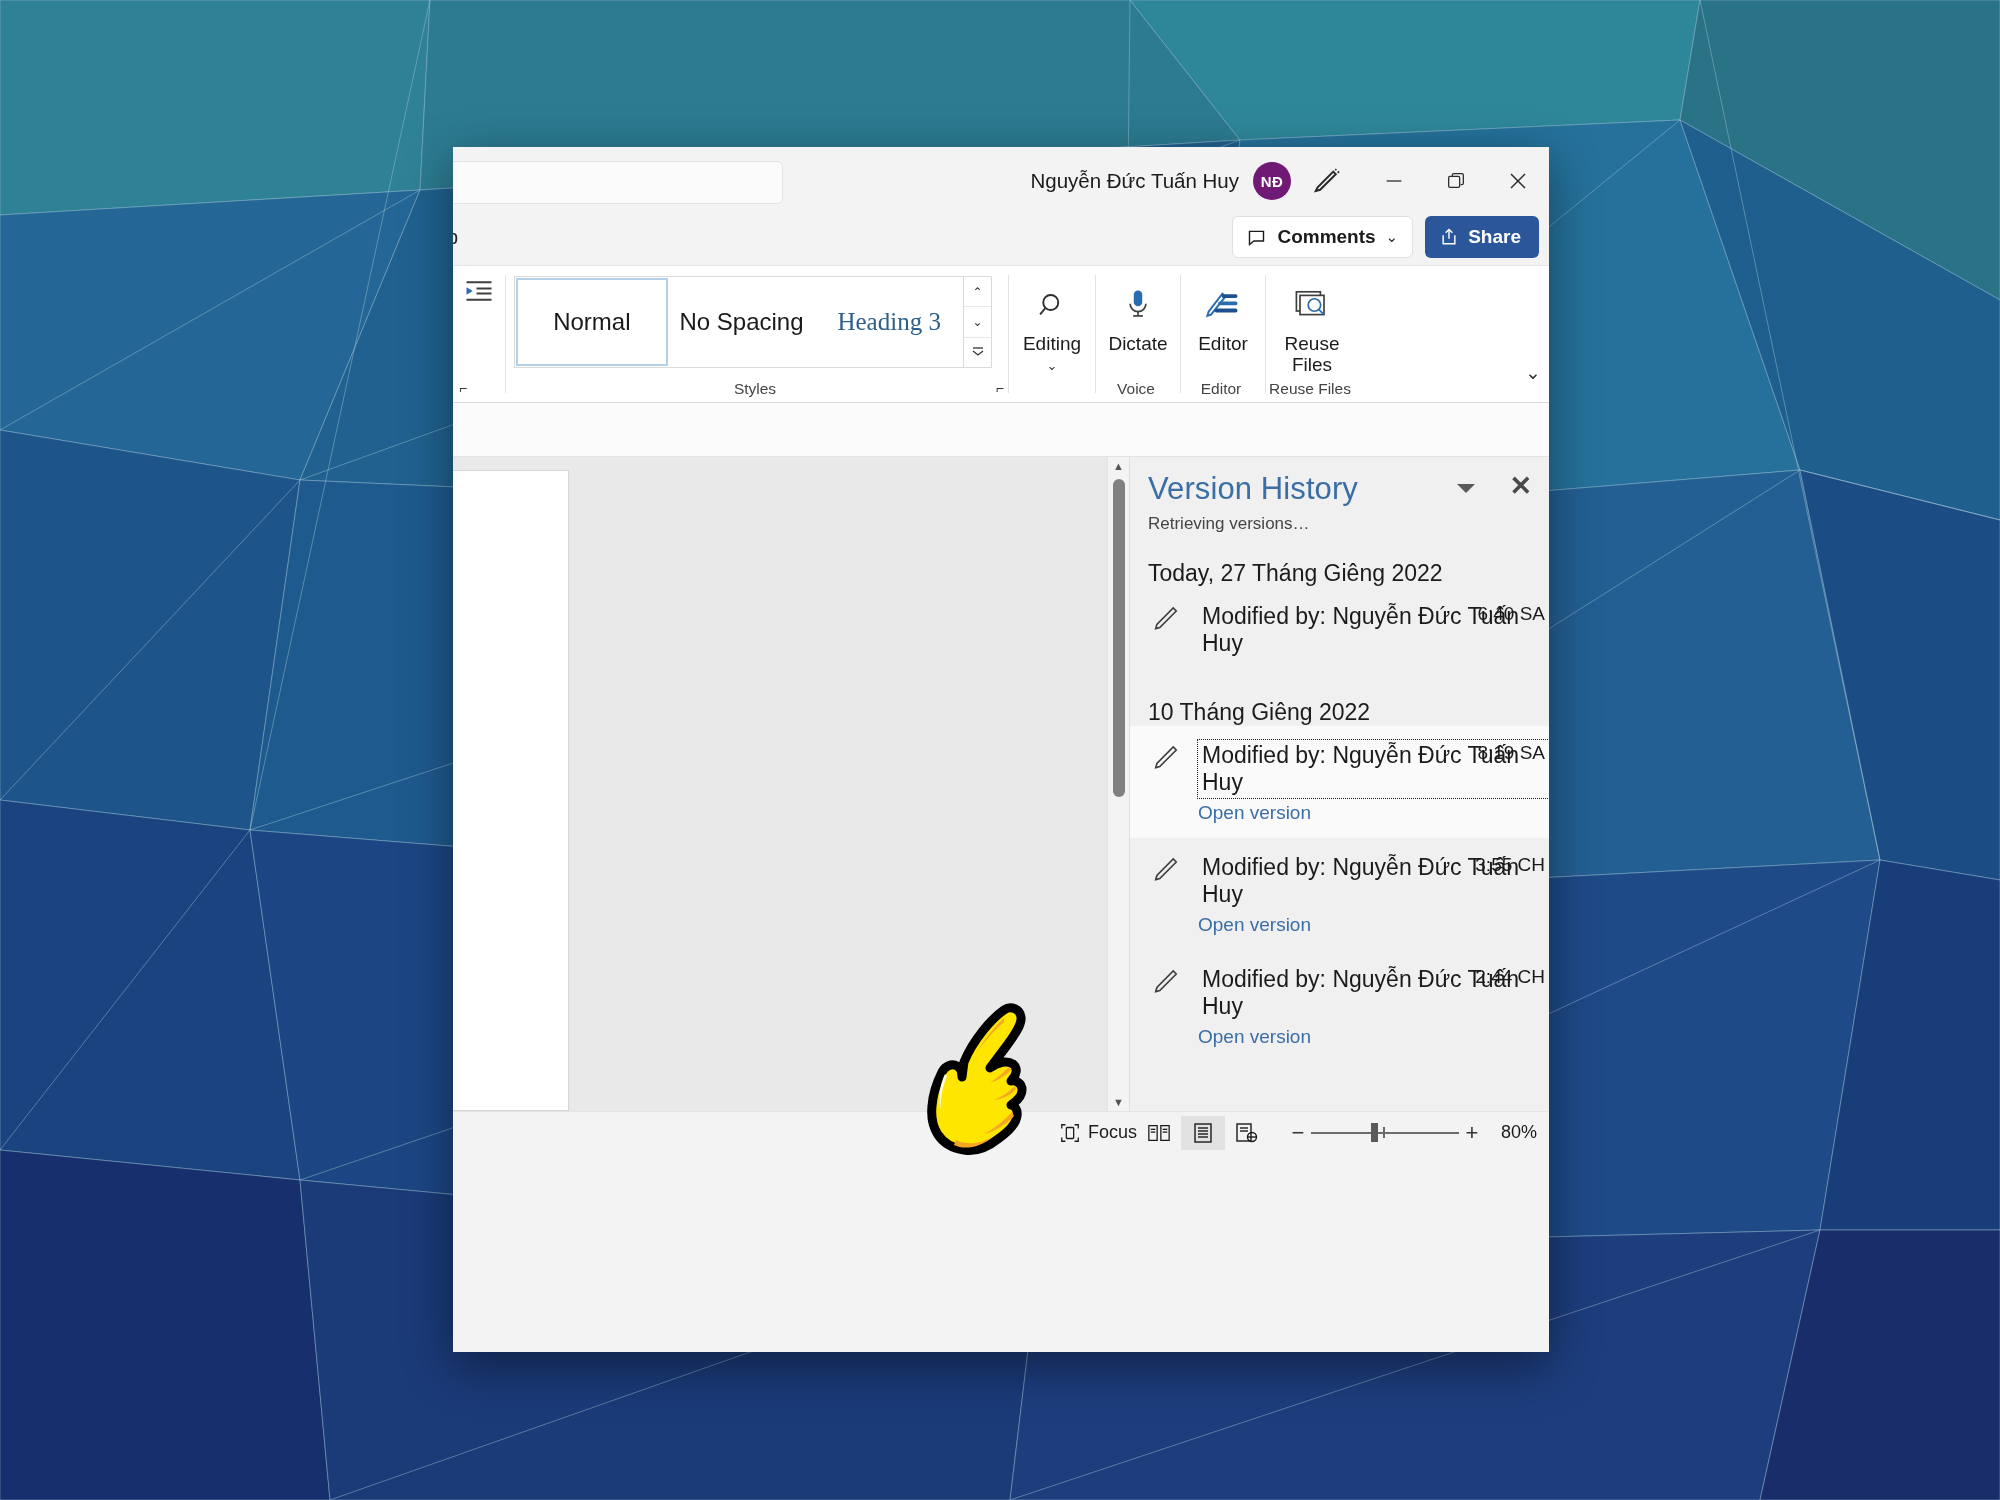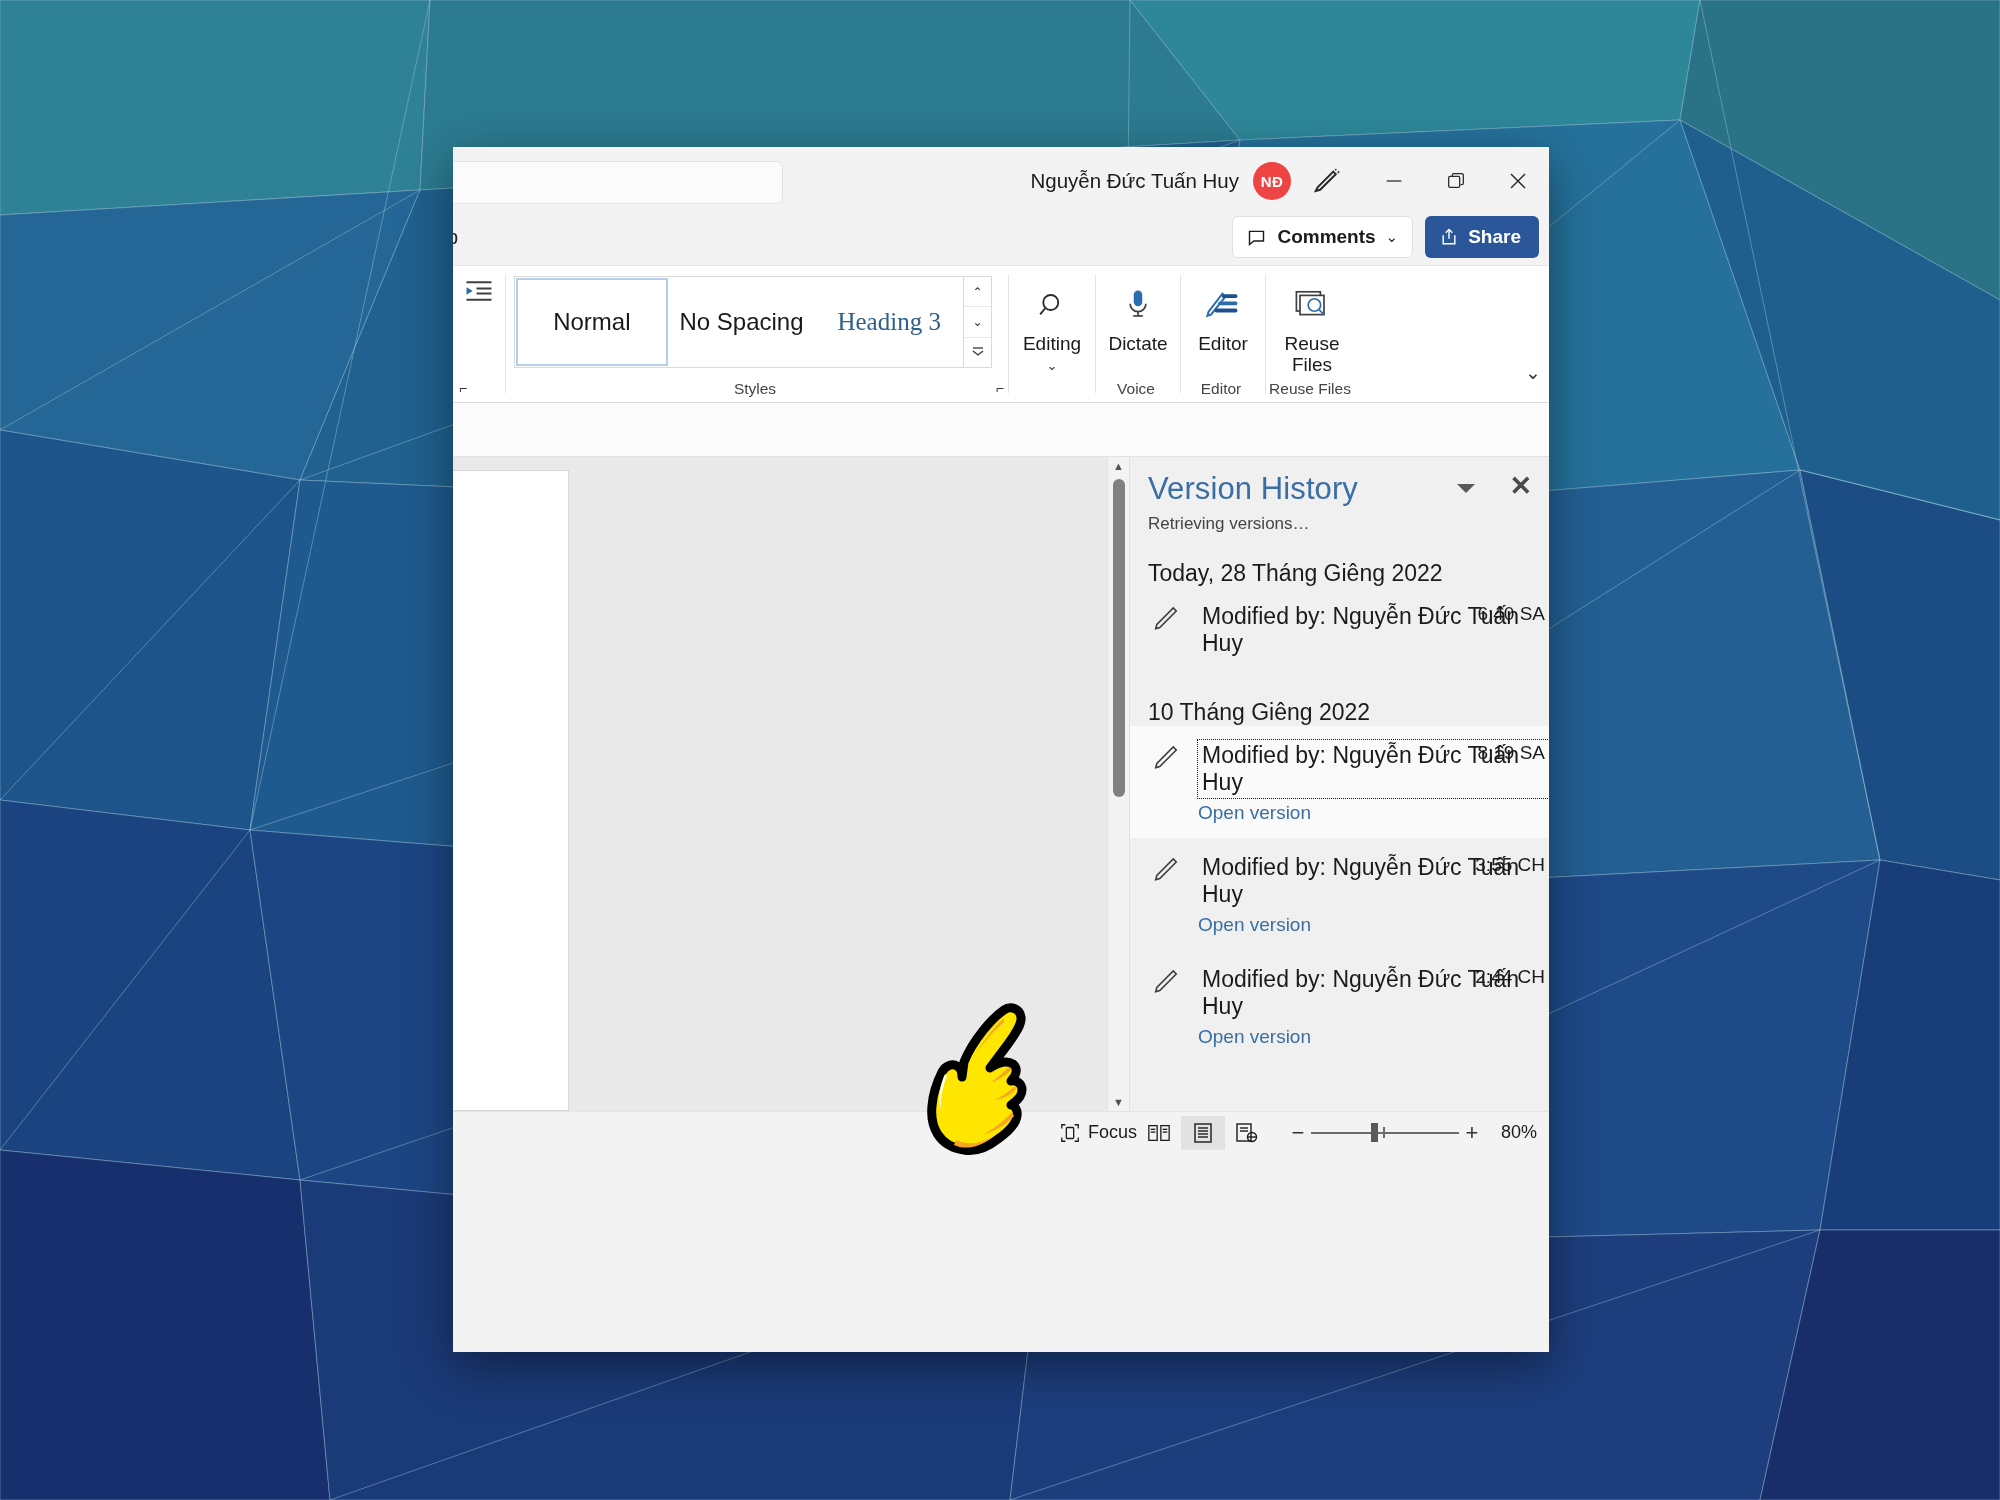--- a/index.html
+++ b/index.html
@@ -40,21 +40,21 @@
   .title-right {
     position: absolute; right: 0; top: 0;
     height: 68px; display: flex; align-items: center; gap: 0;
   }
   .user-name {
     font-size: 20.5px; color: #1b1b1b; white-space: nowrap;
     margin-right: 14px;
   }
   .avatar {
     width: 38px; height: 38px; border-radius: 50%;
-    background: #ef4444; color: #fff;
+    background: #701a75; color: #fff;
     font-size: 15px; font-weight: bold;
     display: flex; align-items: center; justify-content: center;
     letter-spacing: .3px;
   }
   .tb-btn {
     width: 62px; height: 62px;
     display: flex; align-items: center; justify-content: center;
     color: #2b2b2b;
   }
   .tb-btn.ink { width: 72px; }
@@ -472,21 +472,21 @@
     </div>
 
     <div class="vpane">
       <div class="vpane-head">
         <div class="vpane-title">Version History</div>
         <div class="vpane-sub">Retrieving versions…</div>
         <span class="vp-dd"></span>
         <span class="vp-close">✕</span>
       </div>
 
-      <div class="vgroup-date">Today, 28 Tháng Giêng 2022</div>
+      <div class="vgroup-date">Today, 27 Tháng Giêng 2022</div>
       <div class="vrow">
         <span class="pencil">
           <svg width="30" height="30" viewBox="0 0 24 24" fill="none" stroke="currentColor" stroke-width="1.3">
             <path d="M3 20.5 L6.2 19.6 L19.4 6.4 L17 4 L3.9 17.2 Z"></path>
           </svg>
         </span>
         <span class="vtext">Modified by: Nguyễn Đức Tuấn Huy</span>
         <span class="vtime">6:40 SA</span>
       </div>
 

